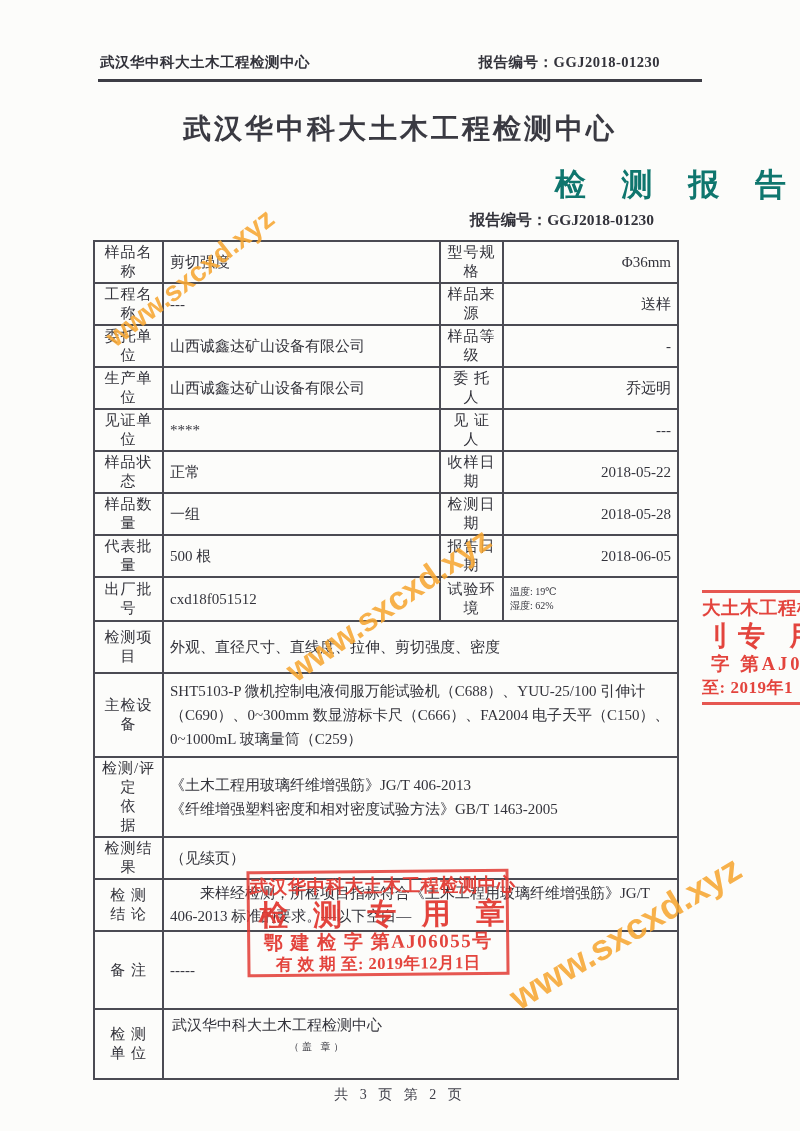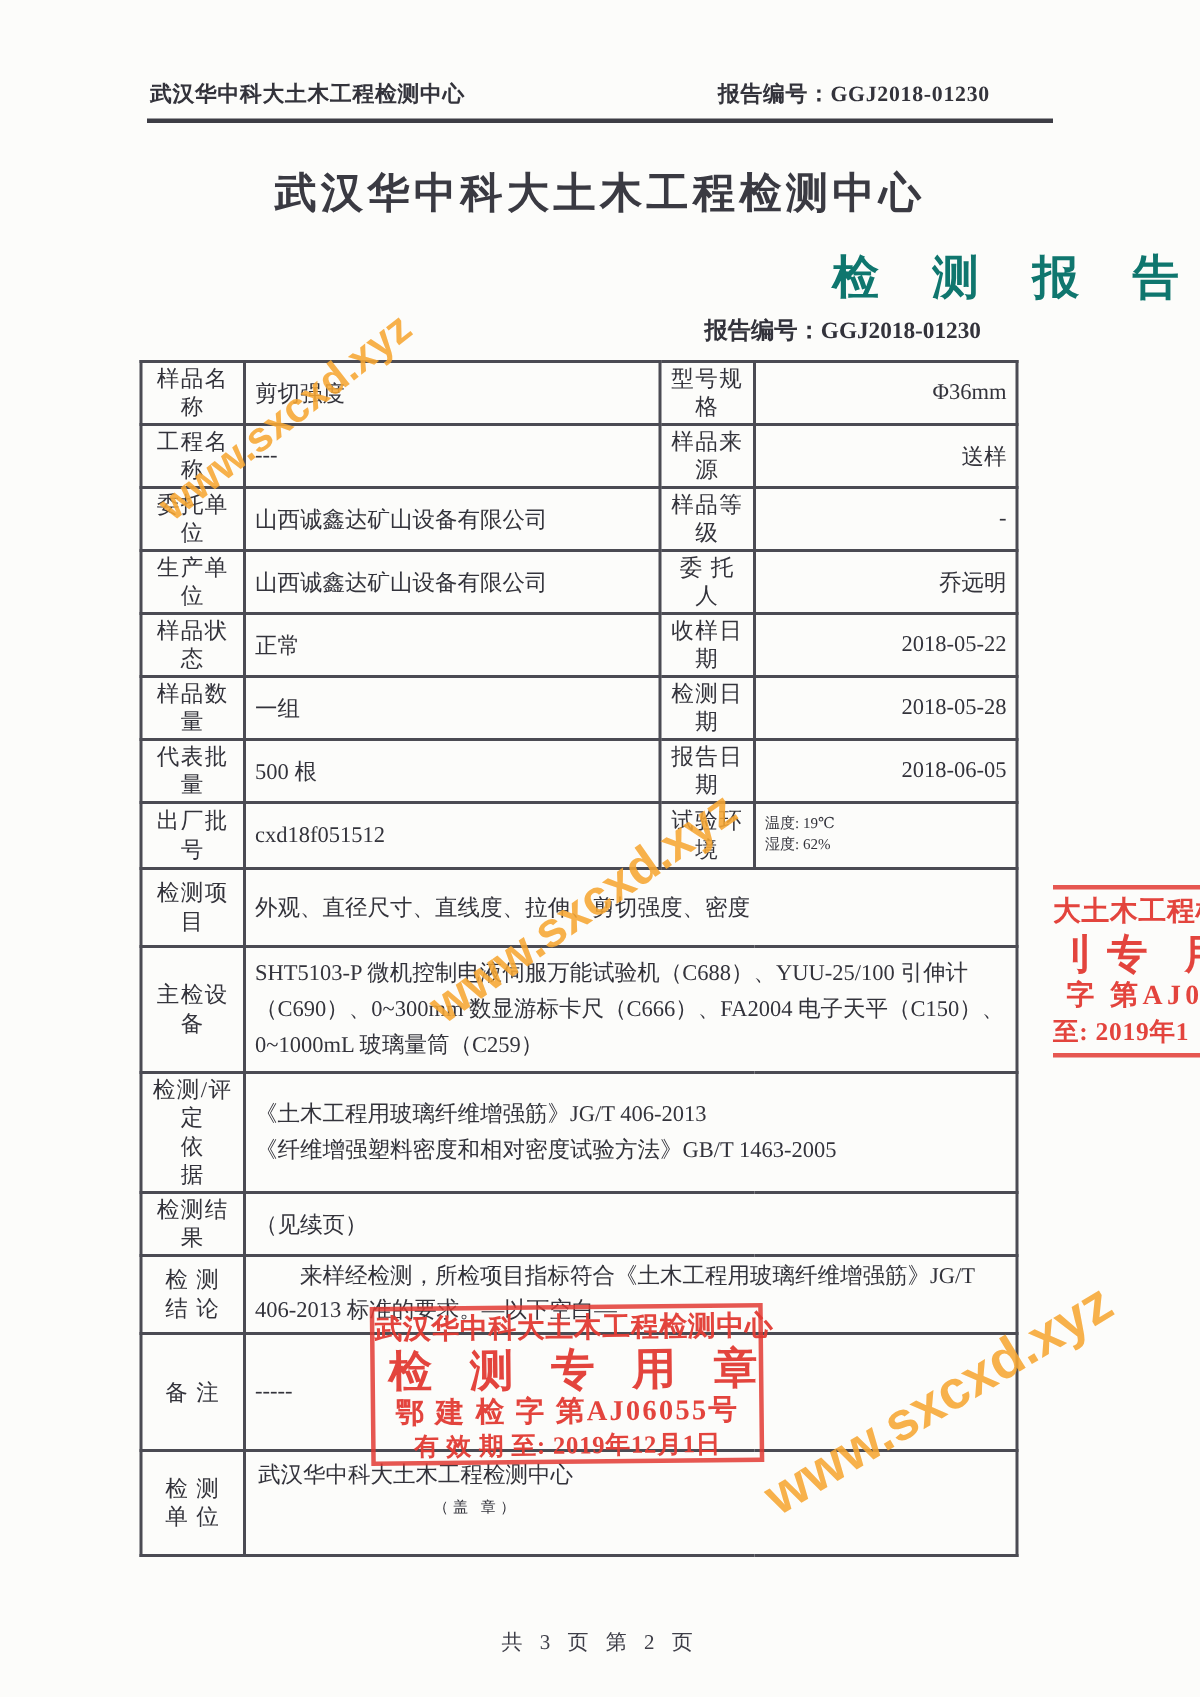--- a/index.html
+++ b/index.html
@@ -99,20 +99,26 @@
     <td class="lbl">样品等级</td>
     <td class="ctr">-</td>
   </tr>
   <tr class="rA">
     <td class="lbl">生产单位</td>
     <td class="val">山西诚鑫达矿山设备有限公司</td>
     <td class="lbl">委 托 人</td>
     <td class="ctr">乔远明</td>
   </tr>
   <tr class="rA">
+    <td class="lbl">见证单位</td>
+    <td class="val">****</td>
+    <td class="lbl">见 证 人</td>
+    <td class="ctr">---</td>
+  </tr>
+  <tr class="rA">
     <td class="lbl">样品状态</td>
     <td class="val">正常</td>
     <td class="lbl">收样日期</td>
     <td class="ctr">2018-05-22</td>
   </tr>
   <tr class="rA">
     <td class="lbl">样品数量</td>
     <td class="val">一组</td>
     <td class="lbl">检测日期</td>
     <td class="ctr">2018-05-28</td>

